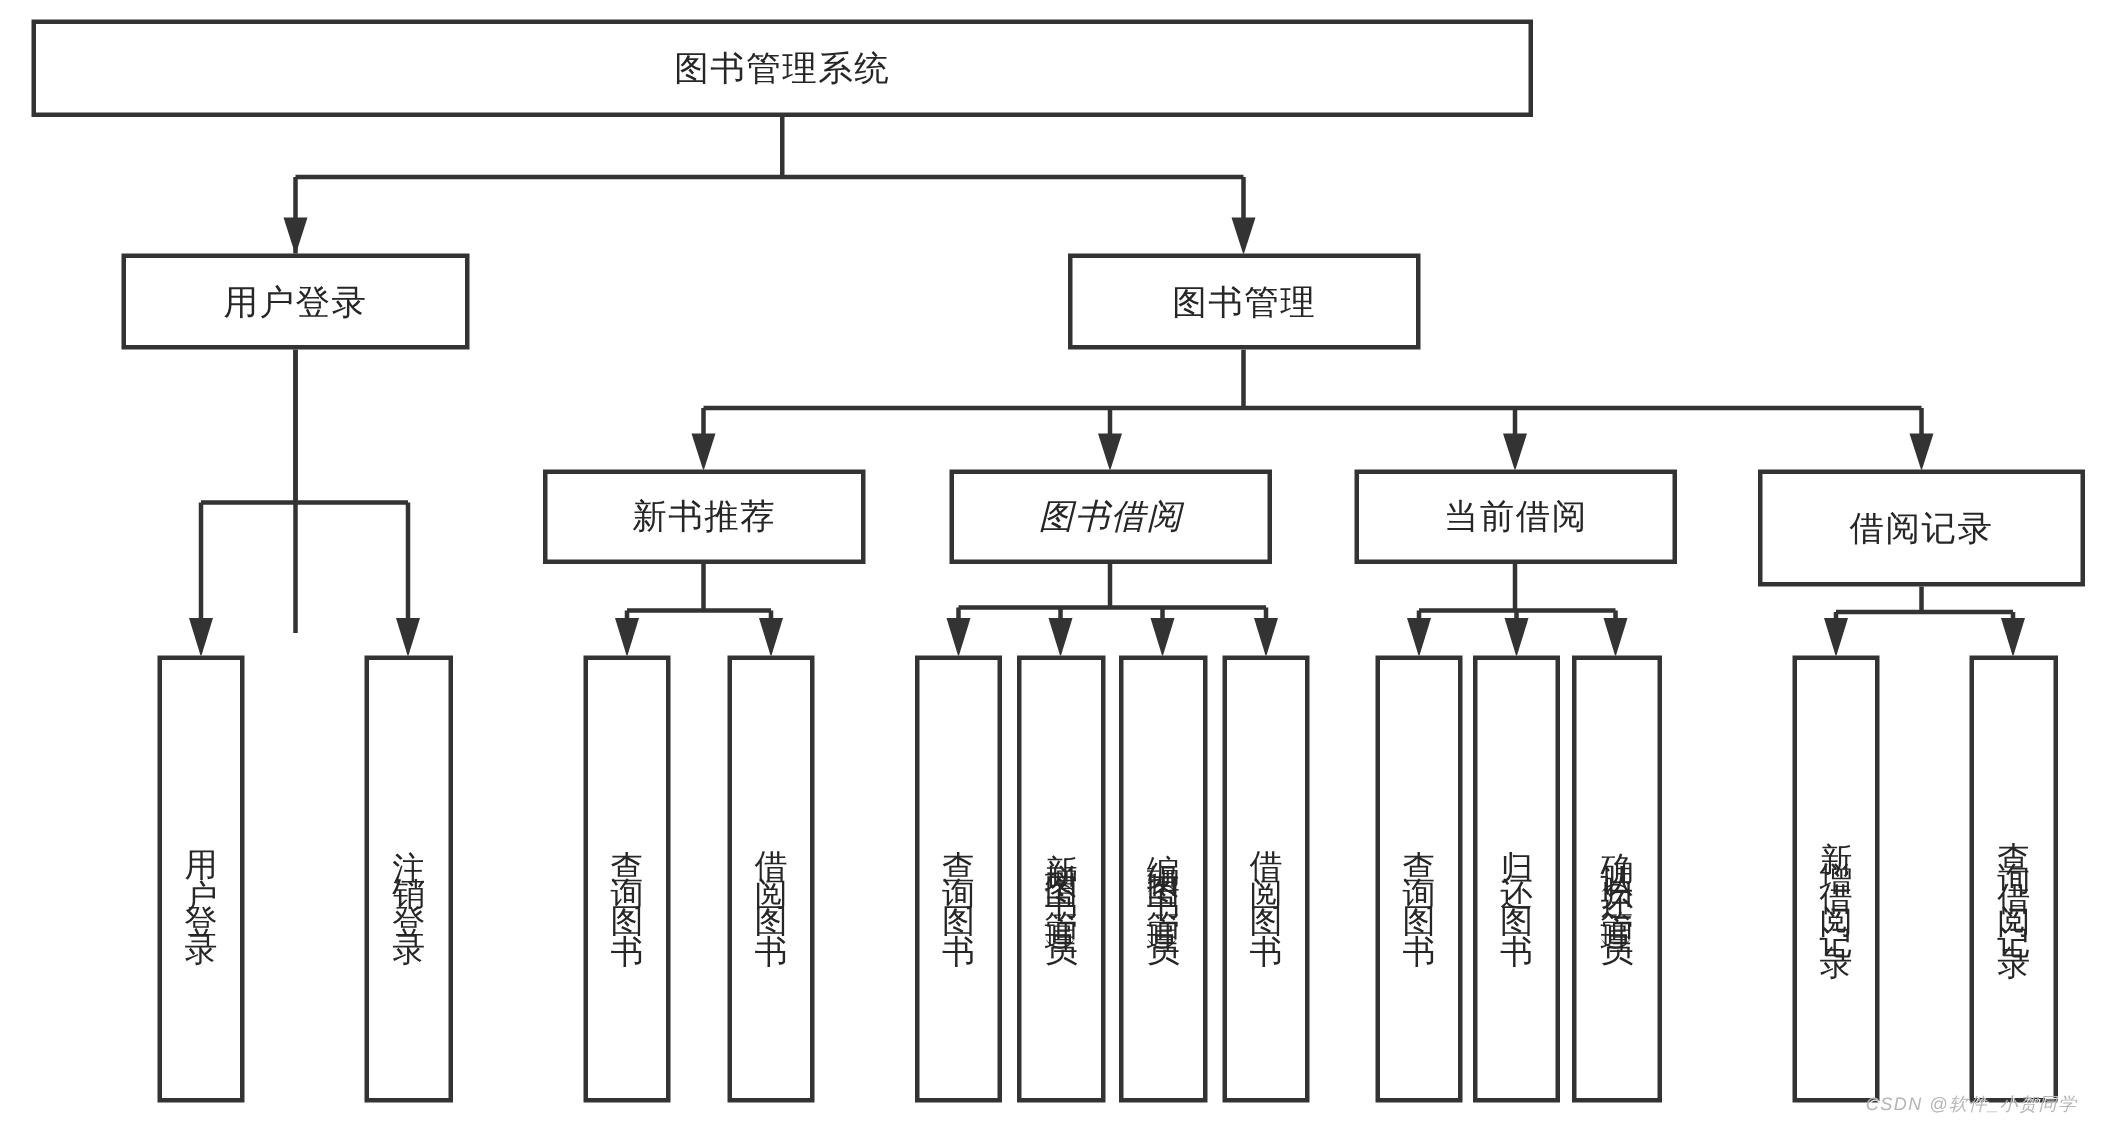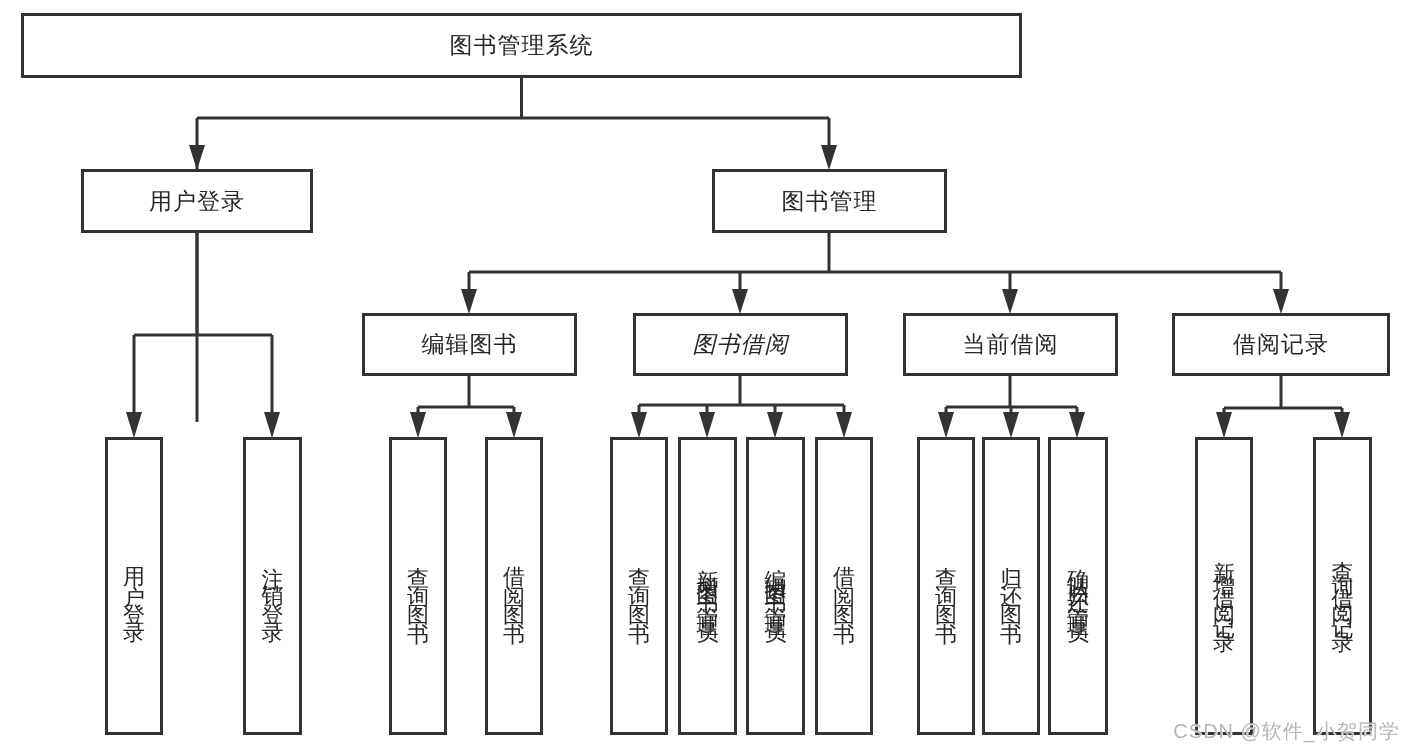--- a/index.html
+++ b/index.html
@@ -43,27 +43,28 @@
   .v-label {
     writing-mode: vertical-rl;
     text-orientation: mixed;
     font-size: 22px;
     color: var(--text);
     line-height: 1;
     white-space: nowrap;
   }
   .watermark {
     position: absolute;
-    right: 5px;
+    right: 20px;
     bottom: 2px;
-    font-size: 20px;
+    font-size: 12px;
     color: var(--watermark);
     letter-spacing: 1px;
     text-shadow: 1px 1px 0 rgba(255,255,255,0.9);
     white-space: nowrap;
+    font-style: italic;
   }
 </style>
 </head>
 <body>
 
 <div class="canvas">
 
   <svg class="connector-layer" viewBox="0 0 1405 747" xmlns="http://www.w3.org/2000/svg">
 
     <g>
@@ -119,29 +120,29 @@
   </div>
 
   <div class="box" style="left:81px; top:169px; width:232px; height:64px;">
     <span class="h-label">用户登录</span>
   </div>
   <div class="box" style="left:712px; top:169px; width:235px; height:64px;">
     <span class="h-label">图书管理</span>
   </div>
 
   <div class="box" style="left:362px; top:313px; width:215px; height:63px;">
-    <span class="h-label">编辑图书</span>
+    <span class="h-label">新书推荐</span>
   </div>
   <div class="box" style="left:633px; top:313px; width:215px; height:63px;font-style:italic;">
     <span class="h-label">图书借阅</span>
   </div>
   <div class="box" style="left:903px; top:313px; width:215px; height:63px;">
     <span class="h-label">当前借阅</span>
   </div>
-  <div class="box" style="left:1172px; top:313px; width:218px; height:63px;">
+  <div class="box" style="left:1172px; top:313px; width:218px; height:78px;">
     <span class="h-label">借阅记录</span>
   </div>
 
   <div class="box" style="left:105px; top:437px; width:58px; height:298px;">
     <span class="v-label" style="letter-spacing: 0.85em;">用户登录</span>
   </div>
   <div class="box" style="left:243px; top:437px; width:59px; height:298px;">
     <span class="v-label" style="letter-spacing: 0.85em;">注销登录</span>
   </div>
 

